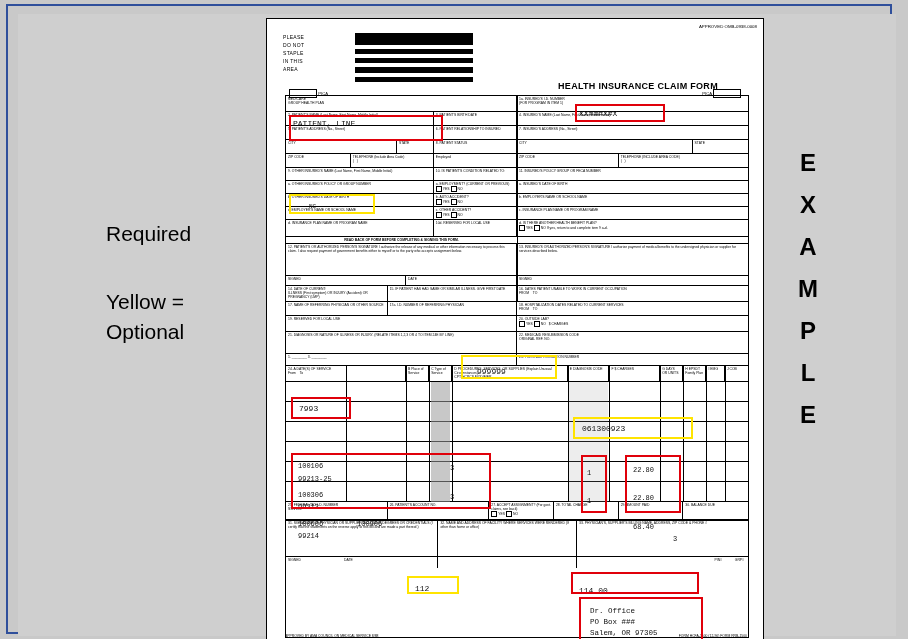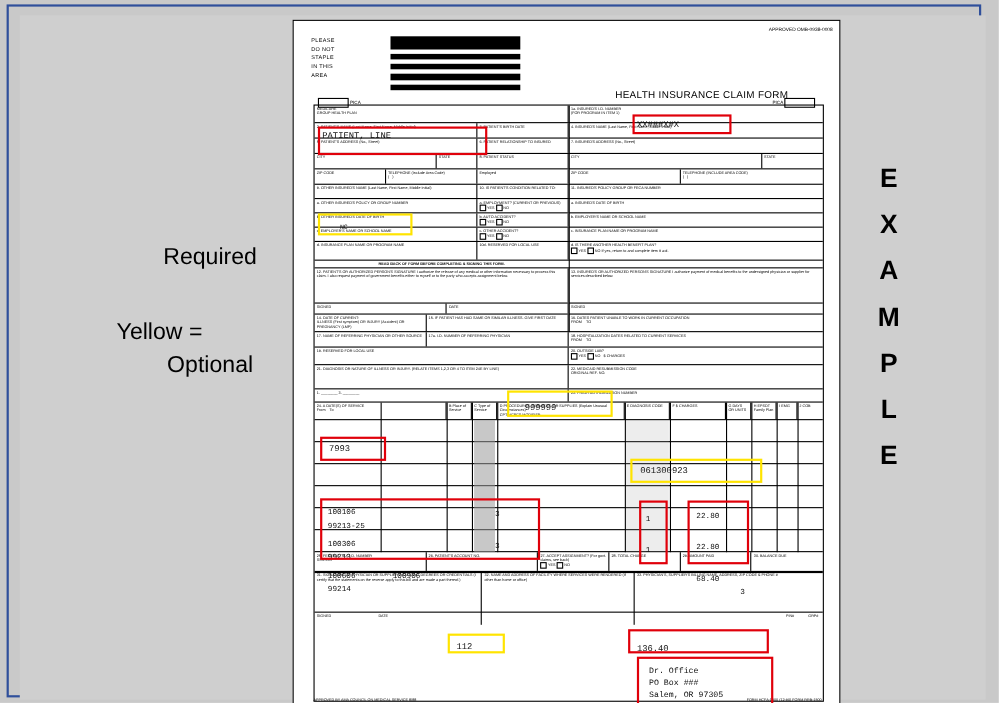--- a/index.html
+++ b/index.html
@@ -20,21 +20,21 @@
   .inner-white{
     position:absolute;left:10px;top:8px;width:878px;height:622px;
     background:#cfcfcf;
     box-sizing:border-box;
   }
   
   .legend{
     position:absolute;left:88px;top:205px;width:170px;
     color:#000;font-size:21px;line-height:30px;
   }
-  .legend .line2{margin-top:0;text-align:center;}
+  .legend .line2{margin-top:0;}
   .legend-block{margin-bottom:38px;}
 
   
   .example-col{
     position:absolute;left:760px;top:128px;width:60px;
     text-align:center;
     font-size:24px;font-weight:bold;color:#000;
     line-height:42px;
   }
 
@@ -52,21 +52,21 @@
   .please-block{position:absolute;left:16px;top:14px;font-size:5px;line-height:8px;letter-spacing:.3px;}
   .barcode{position:absolute;left:88px;top:14px;width:118px;height:52px;}
   .barcode i{display:block;background:#000;}
   .barcode i.b1{height:12px;margin-bottom:4px;}
   .barcode i.b2{height:5px;margin-bottom:4px;}
   .barcode i.b3{height:5px;margin-bottom:4px;}
   .barcode i.b4{height:6px;margin-bottom:4px;}
   .barcode i.b5{height:5px;}
   .form-title{
     position:absolute;left:246px;top:62px;width:250px;text-align:center;
-    font-size:9px;font-weight:normal;letter-spacing:.3px;
+    font-size:9px;font-weight:bold;letter-spacing:.3px;
   }
   .pica-l{position:absolute;left:22px;top:70px;font-size:4.2px;}
   .pica-r{position:absolute;right:22px;top:70px;font-size:4.2px;}
   .pica-box{display:inline-block;width:26px;height:7px;border:1px solid #000;vertical-align:middle;}
 
   
   .form-body{
     position:absolute;left:18px;top:76px;right:14px;bottom:10px;
     border:1px solid #000;
   }
@@ -476,21 +476,21 @@
 
       <div class="footer-right">FORM HCFA-1500 (12-90)   FORM RRB-1500</div>
 
       <div class="val" style="left:26px;top:100px;font-size:8px;">PATIENT, LINE</div>
       <div class="val" style="left:312px;top:90px;font-size:8px;">XX###X#X</div>
       <div class="val" style="left:42px;top:184px;font-size:6px;">NC</div>
       <div class="val" style="left:210px;top:348px;font-size:8px;">999999</div>
       <div class="val" style="left:32px;top:385px;font-size:8px;">7993</div>
       <div class="val" style="left:315px;top:405px;font-size:8px;">061300923</div>
       <div class="val" style="left:148px;top:565px;font-size:8px;">112</div>
-      <div class="val" style="left:312px;top:567px;font-size:8px;">136.40</div>
+      <div class="val" style="left:312px;top:567px;font-size:8px;">114.00</div>
 
       <div class="val" style="left:31px;top:443px;font-size:7px;">100106</div>
       <div class="val" style="left:183px;top:445px;font-size:7px;">3</div>
       <div class="val" style="left:31px;top:456px;font-size:7px;">99213-25</div>
       <div class="val" style="left:320px;top:450px;font-size:7px;">1</div>
       <div class="val" style="left:366px;top:447px;font-size:7px;">22.80</div>
 
       <div class="val" style="left:31px;top:472px;font-size:7px;">100306</div>
       <div class="val" style="left:183px;top:474px;font-size:7px;">3</div>
       <div class="val" style="left:31px;top:484px;font-size:7px;">99213</div>

